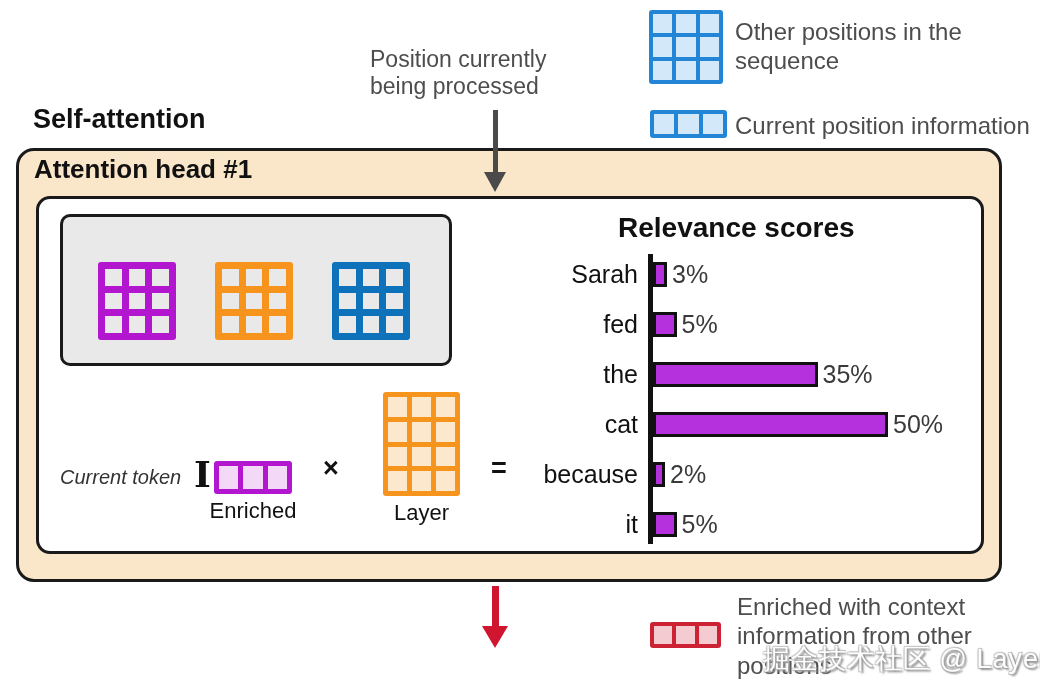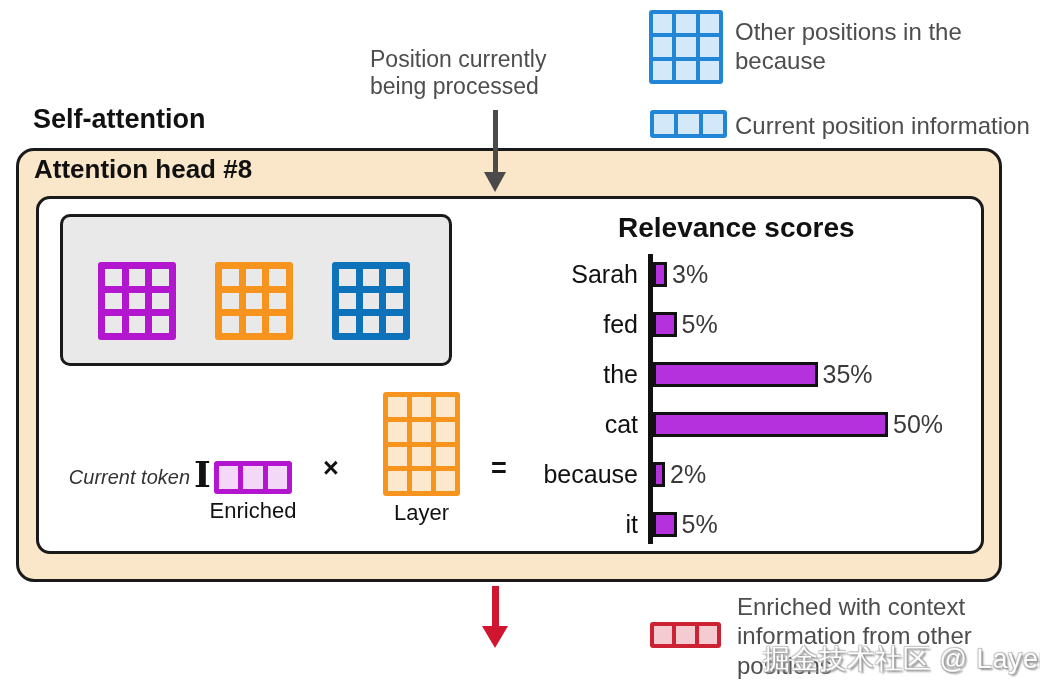--- a/index.html
+++ b/index.html
@@ -61,31 +61,31 @@
       <div style="background: rgb(211, 232, 248);"></div>
       <div style="background: rgb(211, 232, 248);"></div>
       <div style="background: rgb(211, 232, 248);"></div>
       <div style="background: rgb(211, 232, 248);"></div>
       <div style="background: rgb(211, 232, 248);"></div>
       <div style="background: rgb(211, 232, 248);"></div>
       <div style="background: rgb(211, 232, 248);"></div>
       <div style="background: rgb(211, 232, 248);"></div>
       <div style="background: rgb(211, 232, 248);"></div>
     </div>
-  <div class="abs legend-text" style="left:735px;top:17px;width:230px;">Other positions in the because</div>
+  <div class="abs legend-text" style="left:735px;top:17px;width:230px;">Other positions in the sequence</div>
 
   <div class="abs mgrid" style="left: 650px; top: 110px; width: 77px; height: 28px; grid-template-columns: repeat(3, 1fr); grid-template-rows: repeat(1, 1fr); gap: 4px; padding: 4px; background: rgb(34, 133, 213);">
       <div style="background: rgb(211, 232, 248);"></div>
       <div style="background: rgb(211, 232, 248);"></div>
       <div style="background: rgb(211, 232, 248);"></div>
     </div>
   <div class="abs legend-text" style="left:735px;top:111px;width:300px;">Current position information</div>
 
   <div class="abs tan-box"></div>
-  <div class="abs heading" style="left:34px;top:154px;font-size:26px;">Attention head #8</div>
+  <div class="abs heading" style="left:34px;top:154px;font-size:26px;">Attention head #1</div>
 
   <div class="abs white-box"></div>
 
   <div class="abs gray-panel"></div>
   <div class="abs mgrid" style="left: 98px; top: 262px; width: 78px; height: 78px; grid-template-columns: repeat(3, 1fr); grid-template-rows: repeat(3, 1fr); gap: 7px; padding: 7px; background: rgb(179, 22, 207);">
       <div style="background: rgb(233, 233, 233);"></div>
       <div style="background: rgb(233, 233, 233);"></div>
       <div style="background: rgb(233, 233, 233);"></div>
       <div style="background: rgb(233, 233, 233);"></div>
       <div style="background: rgb(233, 233, 233);"></div>
@@ -110,21 +110,21 @@
       <div style="background: rgb(233, 233, 233);"></div>
       <div style="background: rgb(233, 233, 233);"></div>
       <div style="background: rgb(233, 233, 233);"></div>
       <div style="background: rgb(233, 233, 233);"></div>
       <div style="background: rgb(233, 233, 233);"></div>
       <div style="background: rgb(233, 233, 233);"></div>
       <div style="background: rgb(233, 233, 233);"></div>
       <div style="background: rgb(233, 233, 233);"></div>
     </div>
 
-  <div class="abs" style="left:60px;top:466px;width:130px;text-align:right;font-style:italic;font-size:20px;color:#333;">Current token</div>
+  <div class="abs" style="left:60px;top:466px;width:130px;font-style:italic;font-size:20px;color:#333;">Current token</div>
   <div class="abs ibeam" style="left:194px;top:456px;">I</div>
   <div class="abs mgrid" style="left: 214px; top: 461px; width: 78px; height: 33px; grid-template-columns: repeat(3, 1fr); grid-template-rows: repeat(1, 1fr); gap: 5px; padding: 5px; background: rgb(179, 22, 207);">
       <div style="background: rgb(243, 217, 247);"></div>
       <div style="background: rgb(243, 217, 247);"></div>
       <div style="background: rgb(243, 217, 247);"></div>
     </div>
   <div class="abs eq-label" style="left:184px;top:498px;width:138px;">Enriched</div>
   <div class="abs op" style="left:323px;top:453px;">×</div>
   <div class="abs mgrid" style="left: 383px; top: 392px; width: 77px; height: 104px; grid-template-columns: repeat(3, 1fr); grid-template-rows: repeat(4, 1fr); gap: 5px; padding: 5px; background: rgb(247, 148, 30);">
       <div style="background: rgb(252, 232, 205);"></div>

